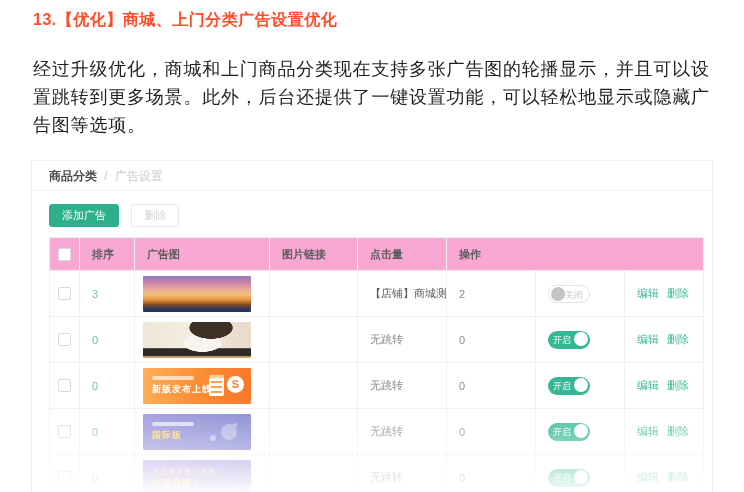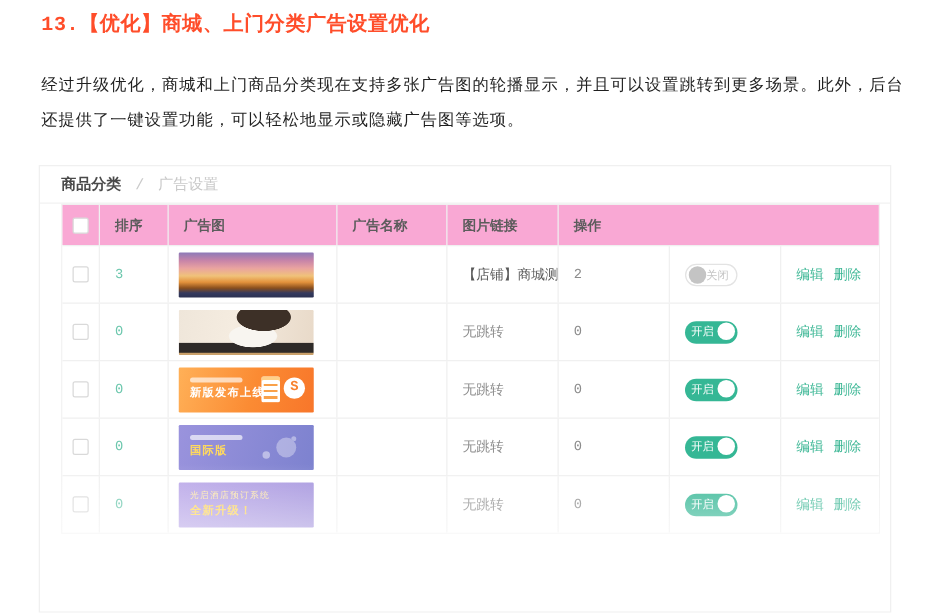--- a/index.html
+++ b/index.html
@@ -2,29 +2,29 @@
 <html><head>
 <meta charset="utf-8">
 <style>
   * { margin:0; padding:0; box-sizing:border-box; }
   html,body { background:#fff; }
   body {
     width:744px; height:492px; overflow:hidden;
     font-family:"Liberation Sans","DejaVu Sans",sans-serif;
     color:#262626;
   }
-  .page { width:744px; height:384px; padding:9px 28px 0 33px;font-family:Liberation Mono, monospace; }
+  .page { width:744px; height:384px; padding:9px 28px 0 33px; }
 
   
   .doc-heading {
     font-size:16px; font-weight:700; color:#FF4D2A;
     letter-spacing:0.5px; line-height:22px;
   }
   .doc-paragraph {
-    margin-top:24px; font-size:13px; letter-spacing:0.8px;
+    margin-top:24px; font-size:18px; letter-spacing:0.8px;
     line-height:28px; color:#1f1f1f; width:690px;
   }
 
   
   .panel {
     position:relative; margin:21px 0 0 -2px;
     width:682px; height:358px; background:#fff;
     border:1px solid #f0f0f0; overflow:hidden;
   }
   .breadcrumb {
@@ -137,31 +137,35 @@
   <div class="doc-paragraph">经过升级优化，商城和上门商品分类现在支持多张广告图的轮播显示，并且可以设置跳转到更多场景。此外，后台还提供了一键设置功能，可以轻松地显示或隐藏广告图等选项。</div>
 
   <div class="panel">
 
     <div class="breadcrumb">
       <span class="bc-current">商品分类</span>
       <span class="bc-sep">/</span>
       <span class="bc-page">广告设置</span>
     </div>
 
+    <div class="toolbar">
+      <span class="btn btn-primary">添加广告</span>
+      <span class="btn btn-disabled">删除</span>
+    </div>
 
     <div class="table">
 
       <div class="trow thead">
         <div class="tcell c-check">
             <span class="checkbox"></span>
           </div>
         <div class="tcell">排序</div>
         <div class="tcell">广告图</div>
-        <div class="tcell">广告名称</div>
         <div class="tcell">图片链接</div>
+        <div class="tcell">点击量</div>
         <div class="tcell">操作</div>
       </div>
 
       <div class="trow tbody-row">
         <div class="tcell c-check">
             <span class="checkbox"></span>
           </div>
         <div class="tcell sort-num">3</div>
         <div class="tcell">
             <div class="ad-img img-city"></div>

